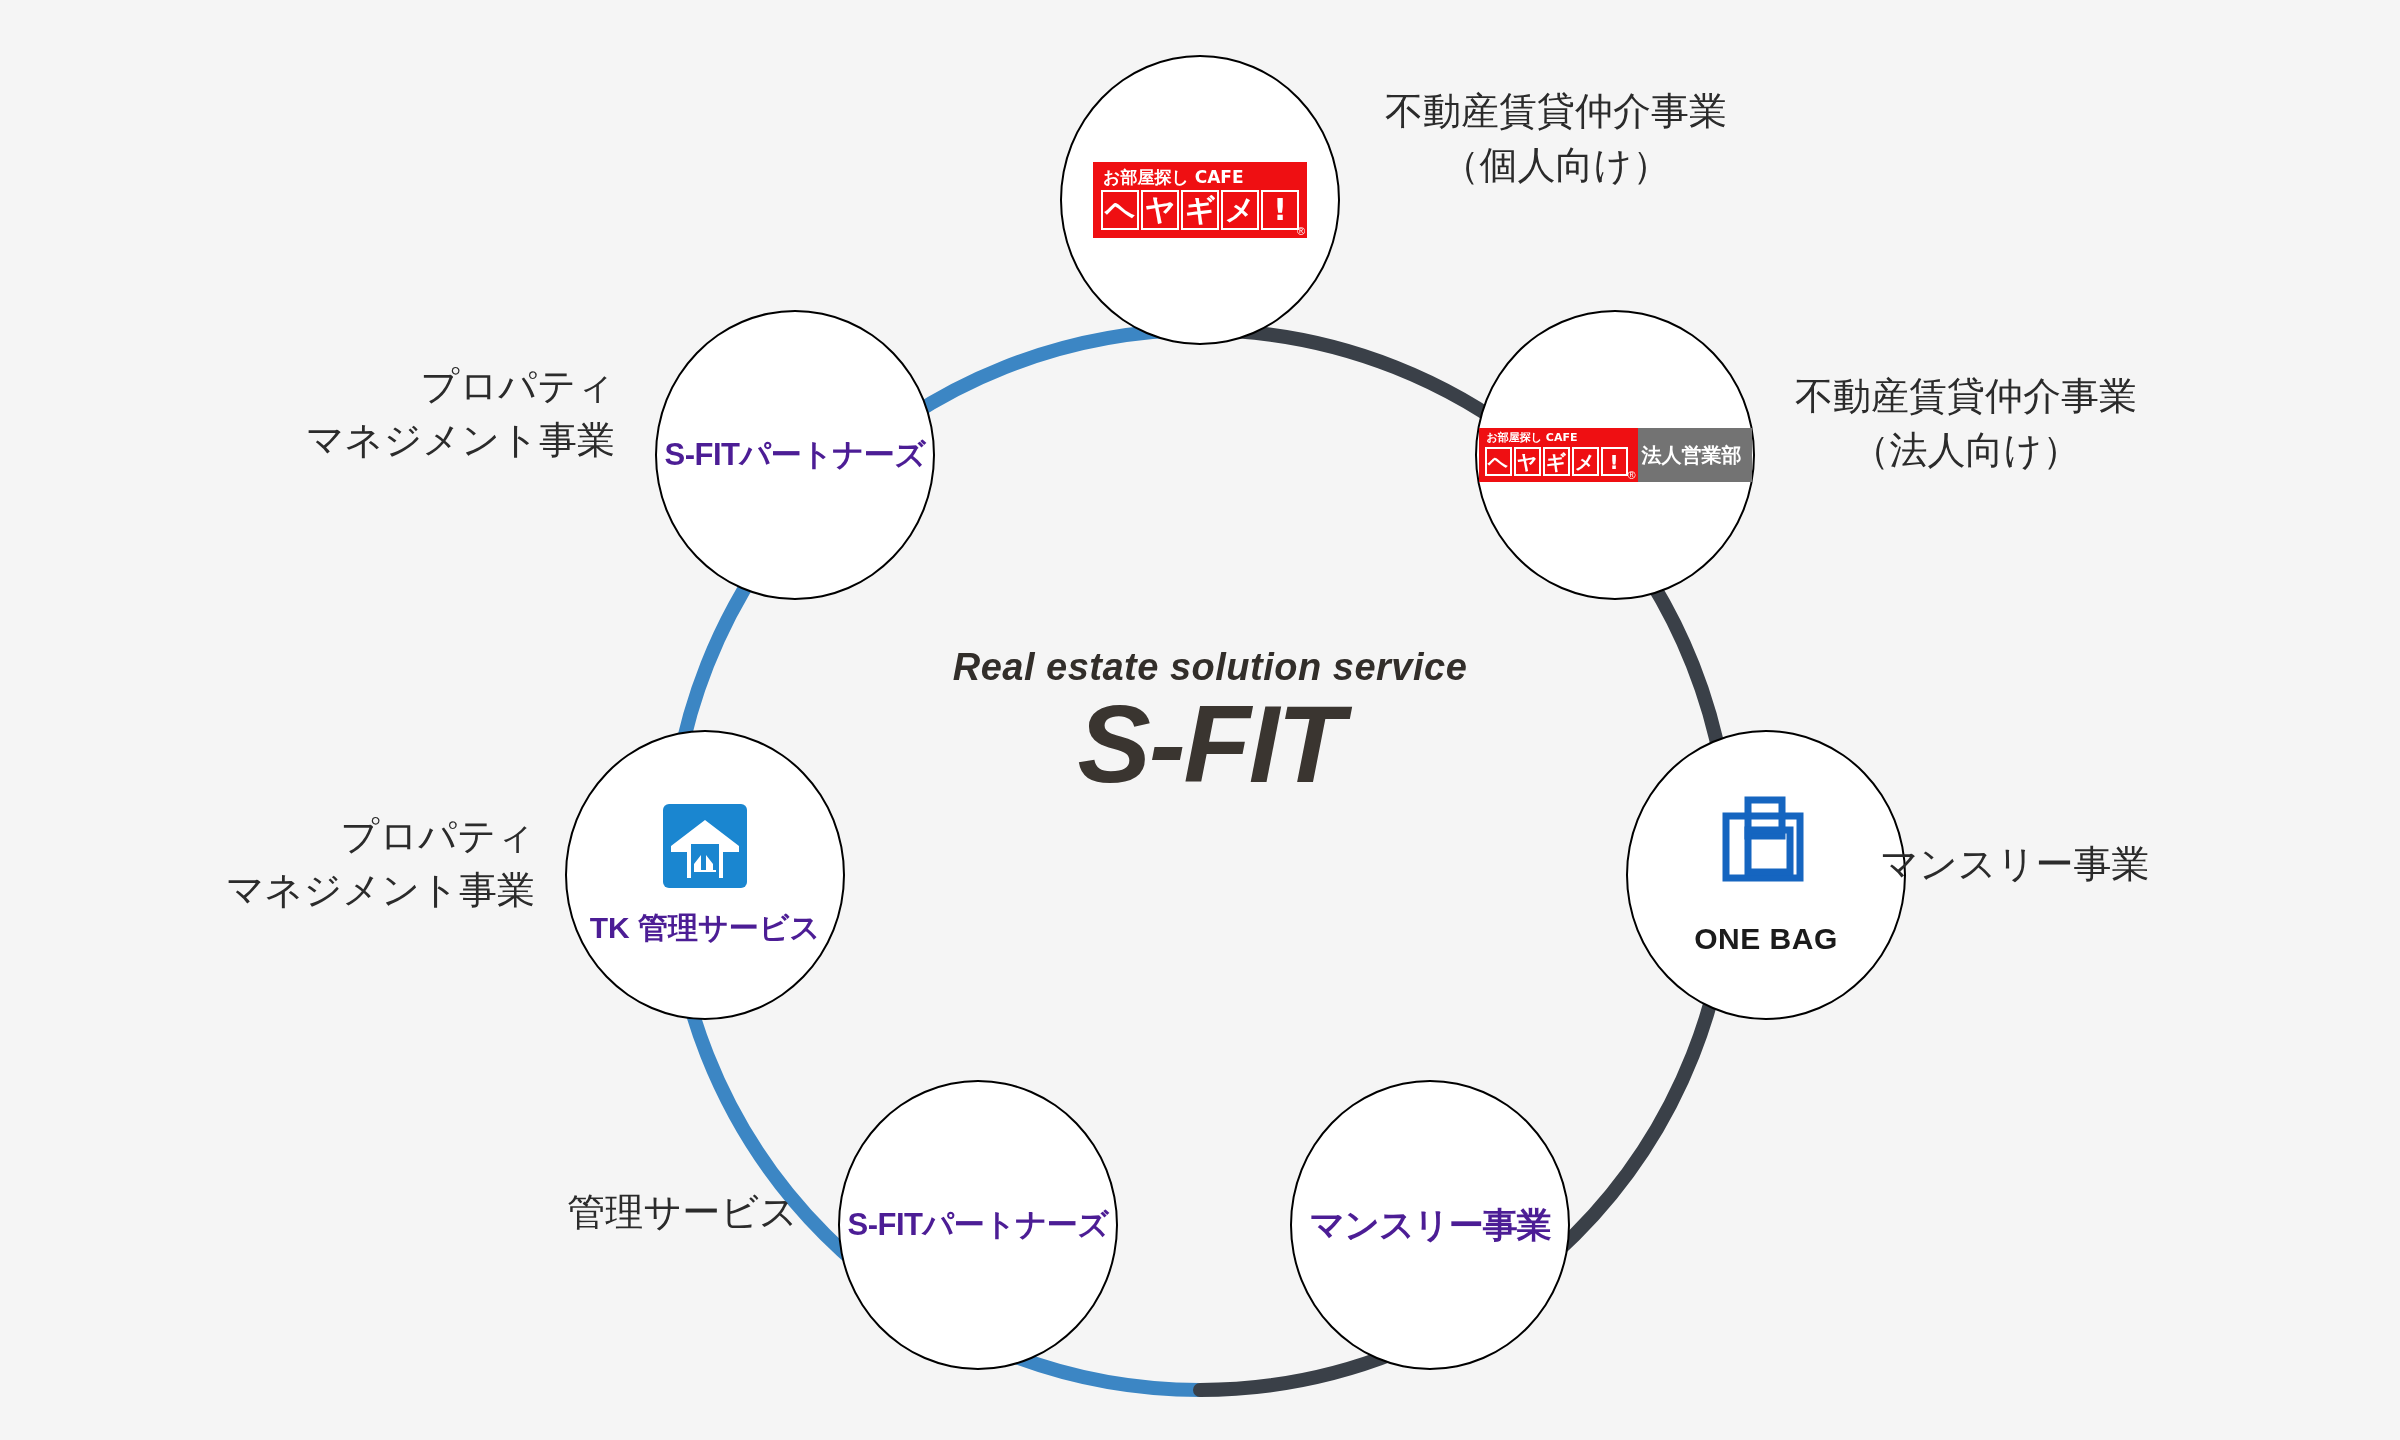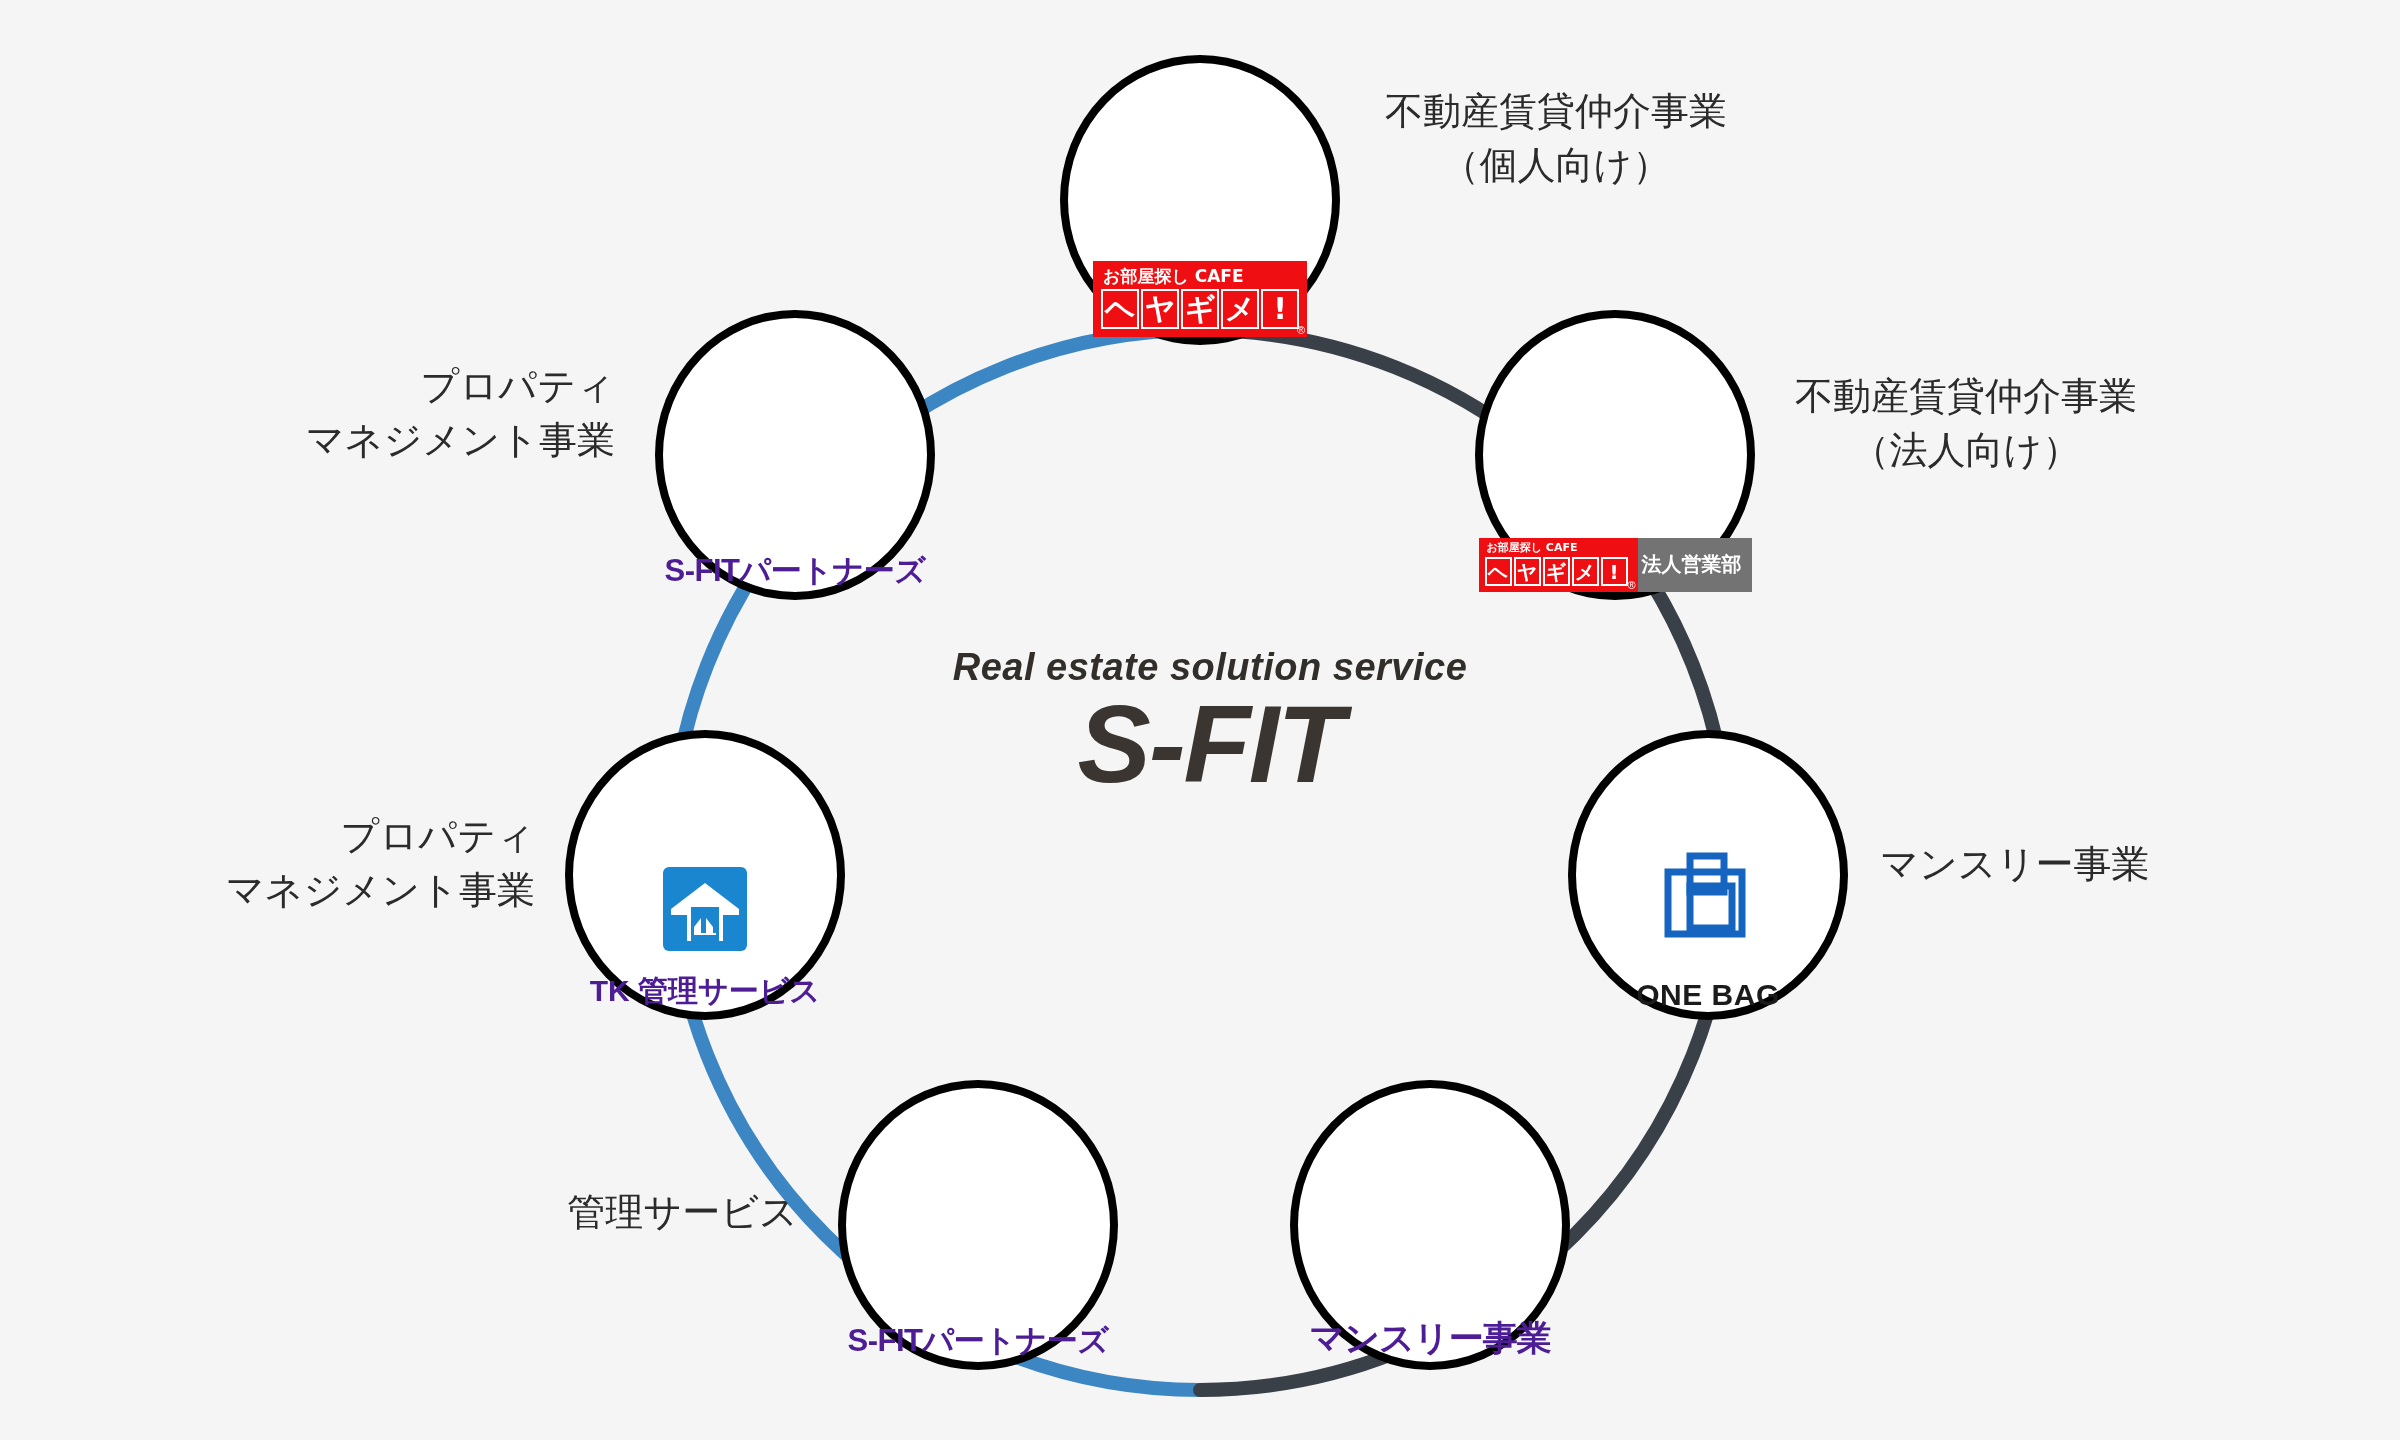--- a/index.html
+++ b/index.html
@@ -31,26 +31,26 @@
     height: 1440px;
     z-index: 1;
   }
 
   
   .node {
     position: absolute;
     z-index: 3;
     border-radius: 50%;
     background: #ffffff;
-    border: 8px solid #000000;
+    border: 2px solid #000000;
     box-sizing: border-box;
     display: flex;
     flex-direction: column;
     align-items: center;
-    justify-content: flex-end;
+    justify-content: center;
   }
 
   .node-label {
     font-weight: bold;
     color: #4c1d95;
     letter-spacing: -0.5px;
     white-space: nowrap;
   }
 
   
@@ -212,21 +212,21 @@
           <span style="color: rgb(255, 255, 255); font-weight: bold; font-size: 20px; white-space: nowrap; font-family: &quot;DejaVu Sans&quot;, sans-serif;">法人営業部</span>
         </div>
       </div>
     <div style="position:absolute; left:0; right:0; top:117px; text-align:center;">
       
     </div>
   </div>
   <div class="caption right" style="left:1795px; top:370px;">不動産賃貸仲介事業
 （法人向け）</div>
 
-  <div class="node" style="left:1568px; top:730px; width:280px; height:290px;gap:12px;">
+  <div class="node" style="left:1626px; top:730px; width:280px; height:290px;gap:12px;">
     <div id="onebag-icon">
       <svg width="96" height="96" viewBox="0 0 96 96">
         <rect x="8" y="22" width="74" height="62" fill="none" stroke="#1565c0" stroke-width="7"></rect>
         <rect x="30" y="6" width="34" height="36" fill="none" stroke="#1565c0" stroke-width="7"></rect>
         <rect x="30" y="36" width="42" height="42" fill="none" stroke="#1565c0" stroke-width="7"></rect>
       </svg>
     </div>
     <div id="onebag-text">ONE BAG</div>
   </div>
   <div class="caption right" style="left:1880px; top:838px;">マンスリー事業</div>

